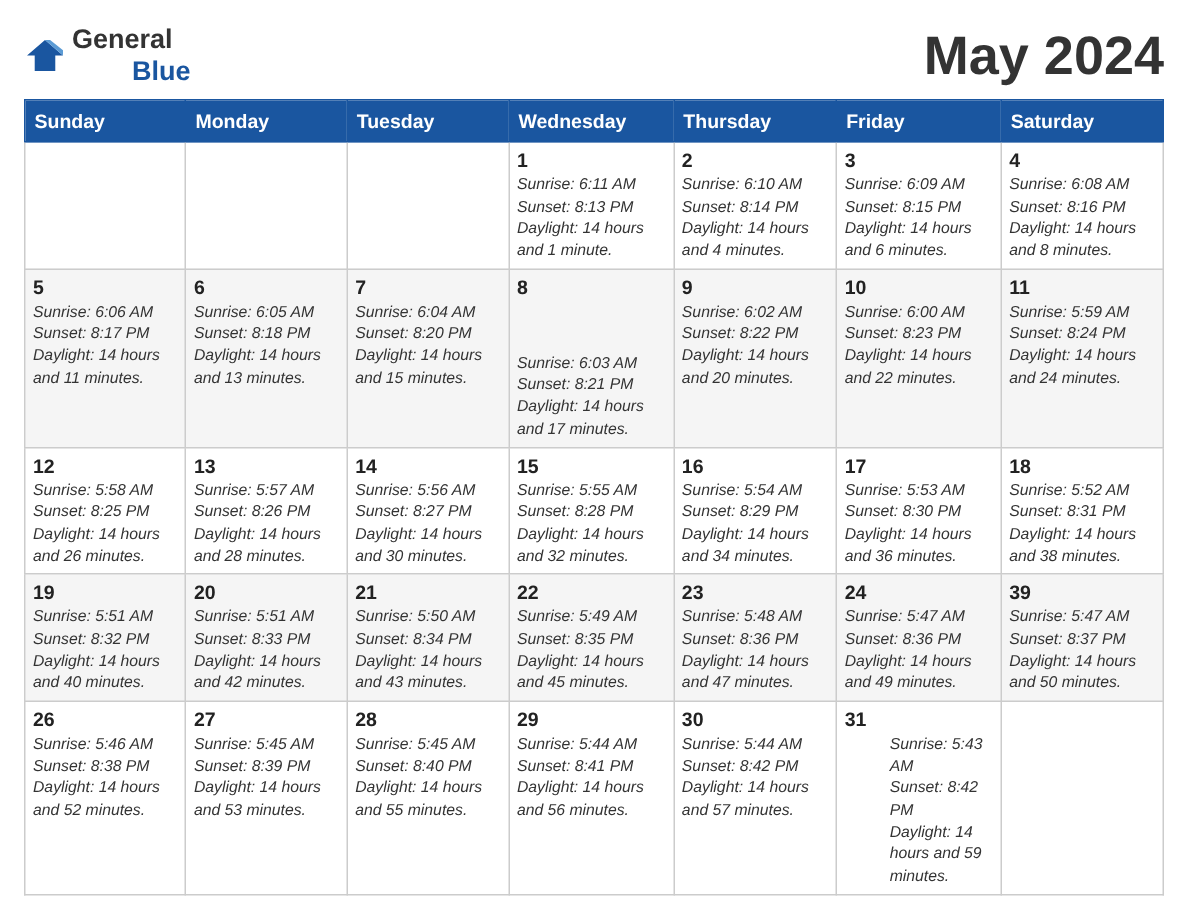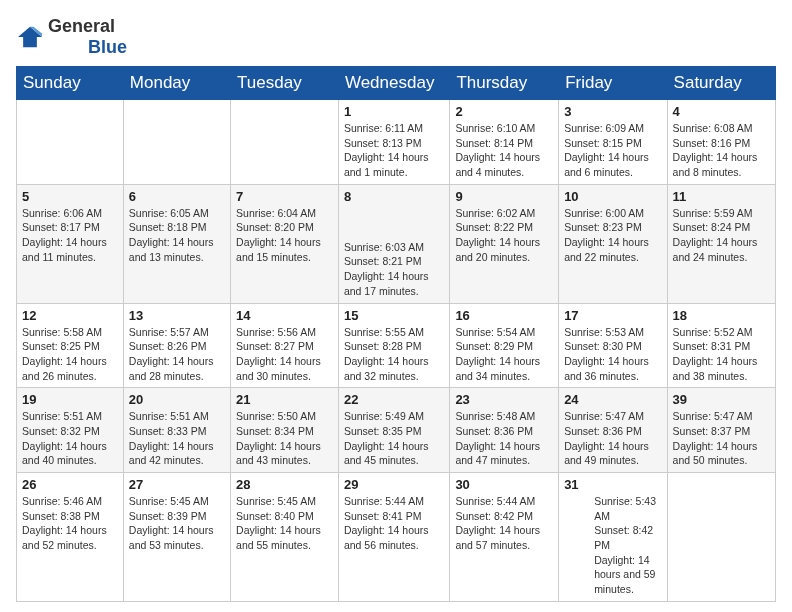--- a/index.html
+++ b/index.html
@@ -52,22 +52,22 @@
     table {
       width: 100%;
       border-collapse: collapse;
       font-size: 11px;
     }
     thead th {
       background-color: #1a56a0;
       color: #fff;
       text-align: left;
       padding: 6px 6px;
-      font-size: 17px;
-      font-weight: normal;
+      font-size: 13px;
+      font-weight: bold;
       border: 1px solid #1a56a0;
     }
     tbody td {
       border: 1px solid #ccc;
       vertical-align: top;
       padding: 4px 5px;
       height: 80px;
       width: 113px;
       background: #fff;
     }
@@ -78,40 +78,42 @@
       font-weight: bold;
       font-size: 13px;
       color: #222;
       display: block;
       margin-bottom: 2px;
     }
     .cell-content {
       font-size: 10.5px;
       color: #333;
       line-height: 1.4;
+      font-style: italic;
     }
     .empty-cell {
       background: #fff !important;
     }
   </style>
 </head>
 <body>
 
 <div class="header">
   <div class="logo">
     <svg class="logo-icon" viewBox="0 0 32 28" xmlns="http://www.w3.org/2000/svg">
       <polygon points="16,2 30,14 24,14 24,26 8,26 8,14 2,14" fill="#1a56a0"></polygon>
       <polygon points="20,2 30,10 30,14 16,2" fill="#5b9bd5"></polygon>
     </svg>
     <div>
       <span class="logo-text-general">General</span><br>
       <span class="logo-text-blue">Blue</span>
     </div>
   </div>
   <div class="title-block">
+    <div class="month-title">May 2024</div>
   </div>
 </div>
 
 <table>
   <thead>
     <tr>
     <th>Sunday</th>
         <th>Monday</th>
         <th>Tuesday</th>
         <th>Wednesday</th>

